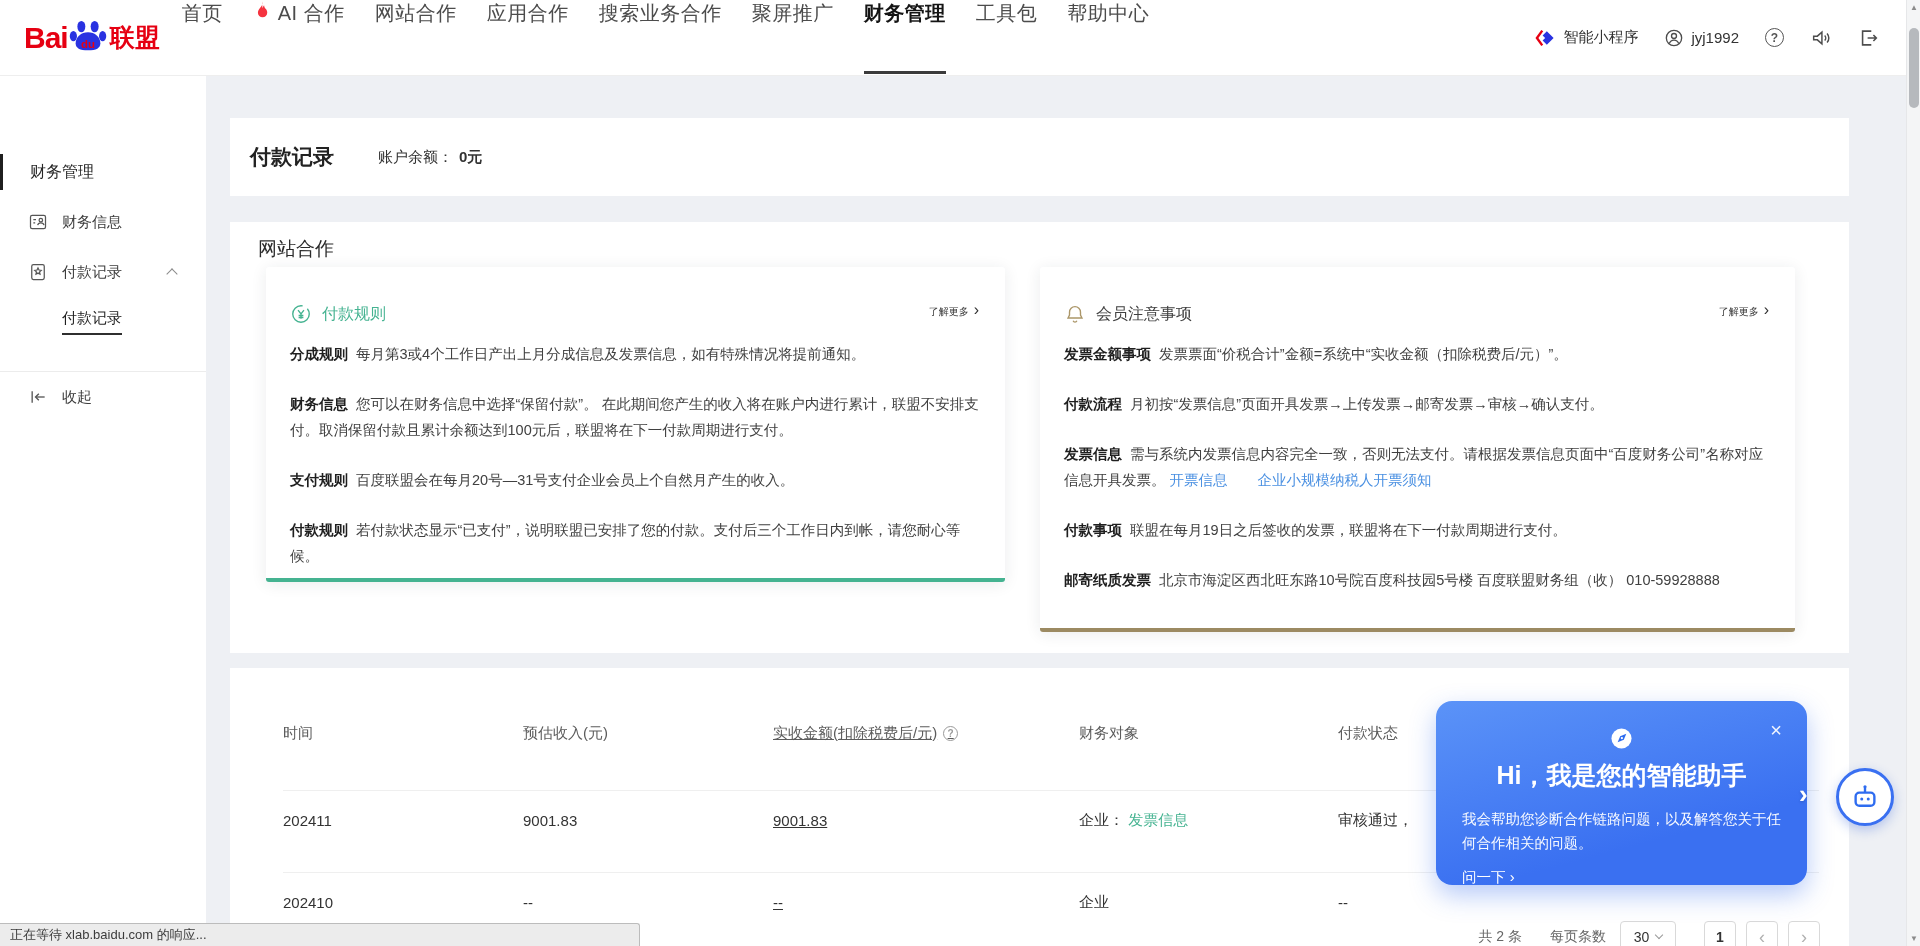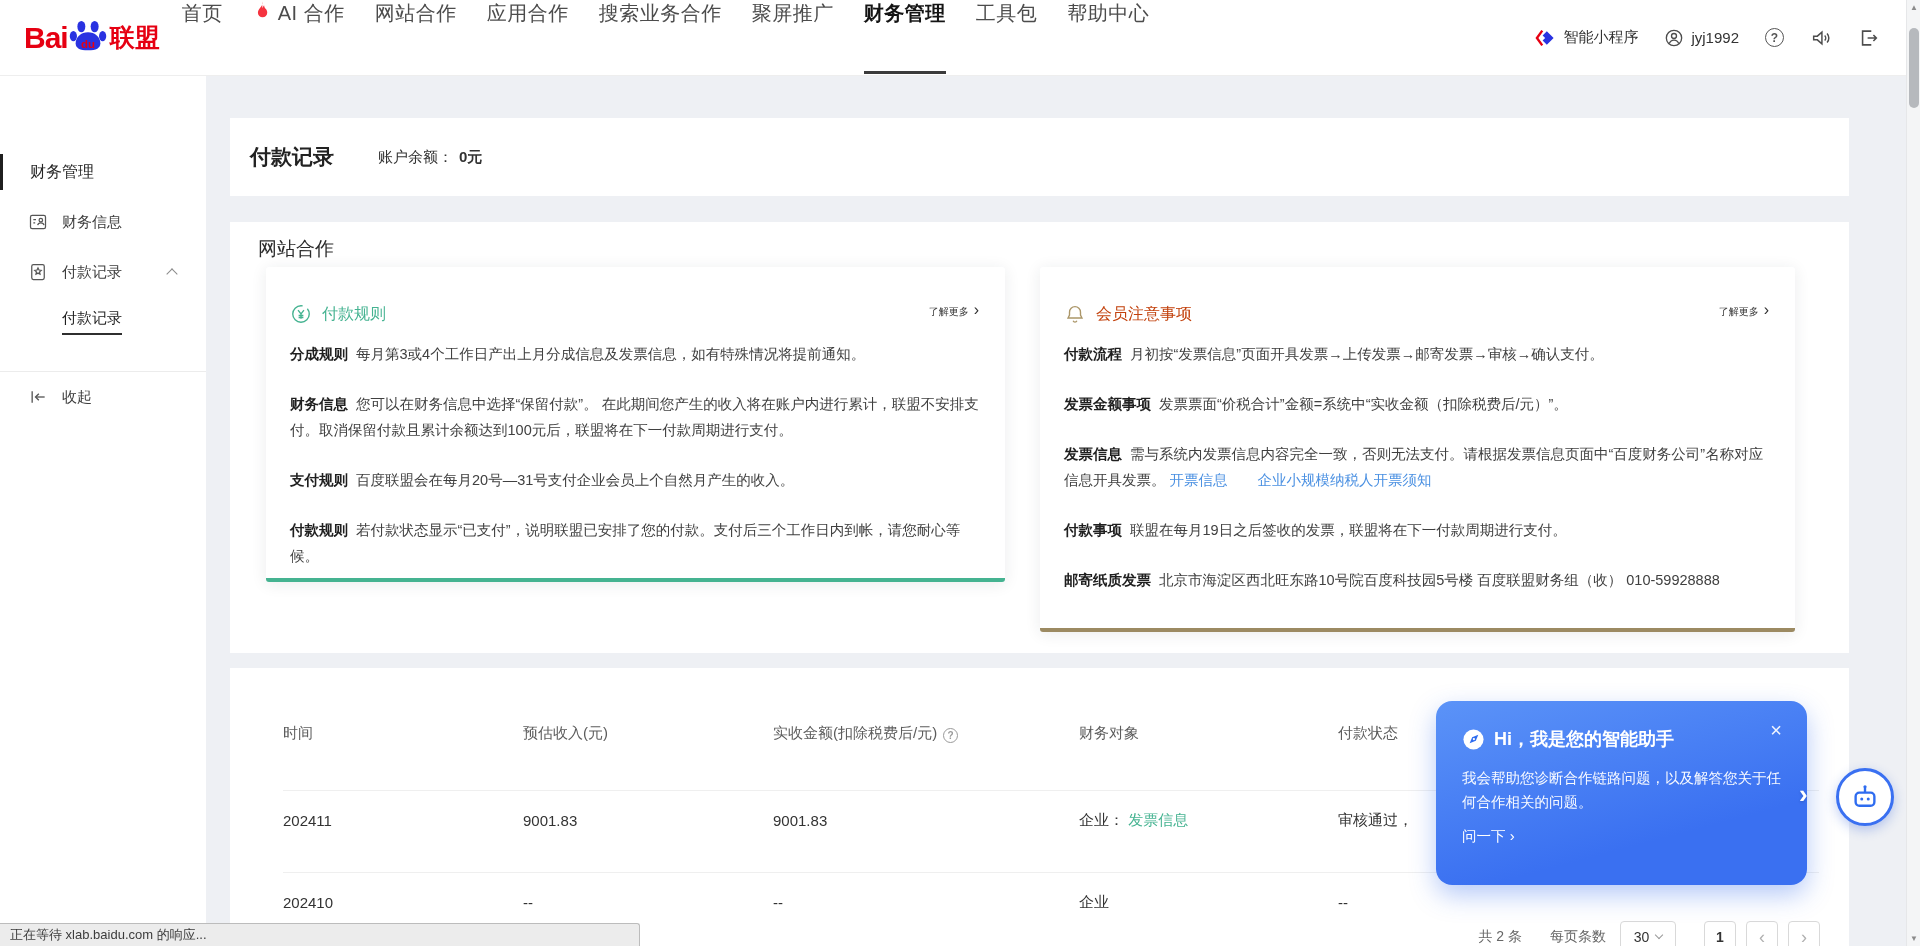--- a/index.html
+++ b/index.html
@@ -50,54 +50,54 @@
 
   .card-rules { left:230px; top:222px; width:1619px; height:431px; padding:14px 0 0 28px; }
   .rules-title { font-size:19px; font-weight:500; color:#2b2b2b; }
 
   .rule-card { position:absolute; background:#fff; border-radius:3px;
     box-shadow:0 2px 16px rgba(30,40,60,.09); padding:36px 20px 0 24px; }
   .rule-card.green { left:36px; top:45px; width:739px; height:315px; border-bottom:4px solid #45b391; }
   .rule-card.gold  { left:810px; top:45px; width:755px; height:365px; border-bottom:4px solid #9c8a62; }
   .rule-head { display:flex; align-items:center; gap:10px; font-size:16px; }
   .rule-card.green .rule-head { color:#45b391; }
-  .rule-card.gold  .rule-head { color:#c2410c; }
+  .rule-card.gold  .rule-head { color:#404040; }
   .more-link { position:absolute; top:34px; right:26px; font-size:10px; color:#333; cursor:pointer; }
   .more-link::after { content:"›"; margin-left:5px; font-size:16px; color:#333; }
   .rule-body { margin-top:16px; }
   .para { font-size:14.5px; line-height:26px; color:#404040; margin-bottom:24px; }
   .para b { color:#1f1f1f; font-weight:700; margin-right:8px; }
   .para .blue-link { color:#4a90e2; cursor:pointer; margin-right:26px; }
 
   
   .card-table { left:230px; top:668px; width:1619px; height:320px; padding:30px 30px 0 53px; }
   .t-row { display:flex; align-items:center; }
   .t-head { height:70px; color:#5c5c5c; font-size:15px; }
   .t-data { height:60px; border-top:1px solid #efefef; font-size:15px; color:#333;margin-top:22px; }
-  .c1 { width:240px; } .c2 { width:250px; } .c3 { width:306px; display:flex; align-items:flex-end; gap:6px; }
+  .c1 { width:240px; } .c2 { width:250px; } .c3 { width:306px; display:flex; align-items:center; gap:6px;text-decoration:underline; }
   .c4 { width:259px; } .c5 { flex:1; }
   .green-link { color:#45b391; cursor:pointer; }
 
   .pagination { position:absolute; top:253px; right:29px; display:flex; align-items:center; font-size:14px; color:#666; }
   .pg-total { margin-right:28px; }
   .pg-label { margin-right:14px; }
   .pg-select { width:56px; height:32px; border:1px solid #d9d9d9; border-radius:4px; background:#fff;
     display:flex; align-items:center; justify-content:center; gap:7px; color:#333; cursor:pointer; }
   .pg-select .caret { width:6px; height:6px; border-color:#999; }
   .pg-box { width:32px; height:32px; border:1px solid #d9d9d9; border-radius:4px; background:#fff;
     display:flex; align-items:center; justify-content:center; cursor:pointer; }
   .pg-page { margin-left:28px; color:#333; font-weight:600; }
   .pg-prev { margin-left:10px; color:#b0b0b0; } .pg-next { margin-left:10px; color:#b0b0b0; }
   .pg-prev::before { content:"‹"; font-size:18px; } .pg-next::before { content:"›"; font-size:18px; }
 
   
   .assistant { position:absolute; left:1436px; top:701px; width:371px; height:184px; border-radius:16px;
     background:linear-gradient(165deg,#5b93f8 0%,#3a70f1 70%); box-shadow:0 10px 26px rgba(47,102,235,.35);
     color:#fff; padding:26px 26px 0 26px; z-index:50; }
-  .as-head { display:flex; align-items:center; gap:9px; font-size:18px; font-weight:700; }
+  .as-head { display:flex; align-items:center; gap:9px; font-size:25px; font-weight:700;flex-direction:column; }
   .as-close { position:absolute; top:18px; right:20px; width:22px; height:22px; display:flex; align-items:center;
     justify-content:center; font-size:20px; color:rgba(255,255,255,.92); cursor:pointer; }
   .as-close::before { content:"×"; }
   .as-body { margin-top:15px; width:322px; font-size:14.5px; line-height:24px; color:rgba(255,255,255,.96); }
   .as-cta { margin-top:13px; font-size:14.5px; cursor:pointer; }
   .as-cta::after { content:" ›"; font-size:15px; }
   .popup-notch { position:absolute; left:1799px; top:779px; font-size:26px; font-weight:700; color:#ffffff;
     text-shadow:0 1px 3px rgba(0,0,0,.18); z-index:51; }
   .popup-notch::before { content:"›"; }
   .float-btn { position:absolute; left:1836px; top:768px; width:58px; height:58px; border-radius:50%;
@@ -291,24 +291,24 @@
         <svg viewBox="0 0 24 24" width="22" height="22" fill="none" stroke="#ab9668" stroke-width="1.5">
           <path d="M12 4a6 6 0 0 1 6 6v3.2l1.6 3.2H4.4L6 13.2V10a6 6 0 0 1 6-6z"></path>
           <path d="M10 19.4a2.1 2.1 0 0 0 4 0"></path>
         </svg>
       </span>
       <span>会员注意事项</span>
     </div>
     <div class="more-link">了解更多</div>
     <div class="rule-body">
       <div class="para">
+        <b>发票金额事项</b><span>发票票面“价税合计”金额=系统中“实收金额（扣除税费后/元）”。</span>
+      </div>
+      <div class="para">
         <b>付款流程</b><span>月初按“发票信息”页面开具发票→上传发票→邮寄发票→审核→确认支付。</span>
-      </div>
-      <div class="para">
-        <b>发票金额事项</b><span>发票票面“价税合计”金额=系统中“实收金额（扣除税费后/元）”。</span>
       </div>
       <div class="para">
         <b>发票信息</b><span>需与系统内发票信息内容完全一致，否则无法支付。请根据发票信息页面中“百度财务公司”名称对应信息开具发票。</span>
         <span class="blue-link">开票信息</span>
         <span class="blue-link">企业小规模纳税人开票须知</span>
       </div>
       <div class="para">
         <b>付款事项</b><span>联盟在每月19日之后签收的发票，联盟将在下一付款周期进行支付。</span>
       </div>
       <div class="para">

